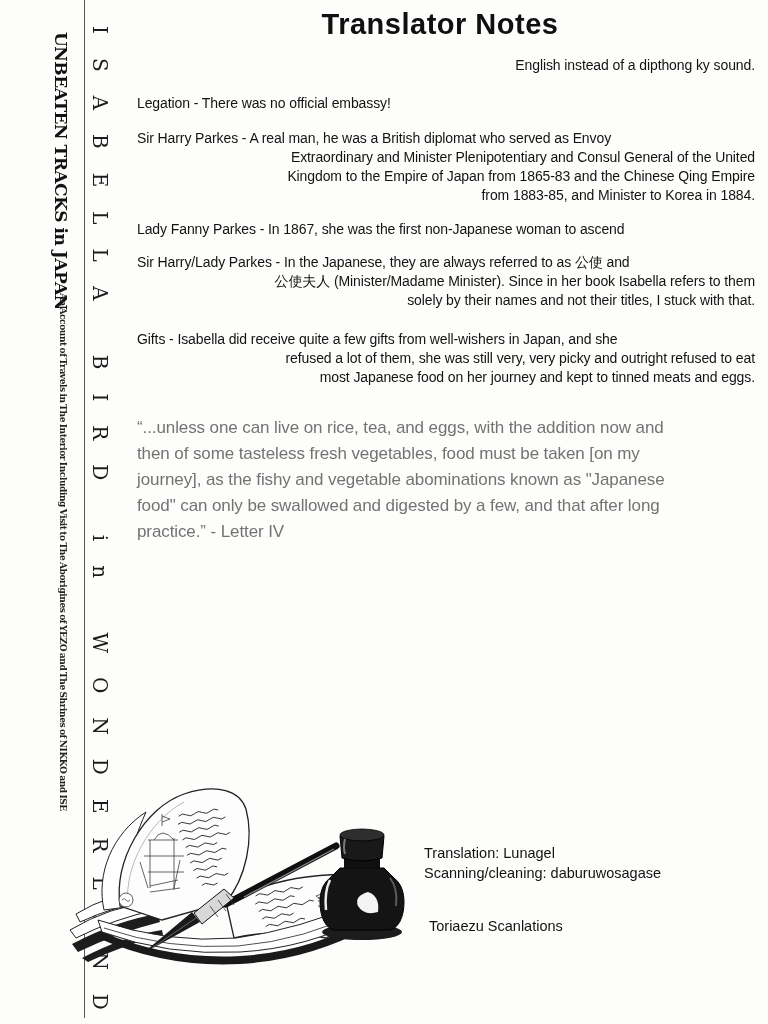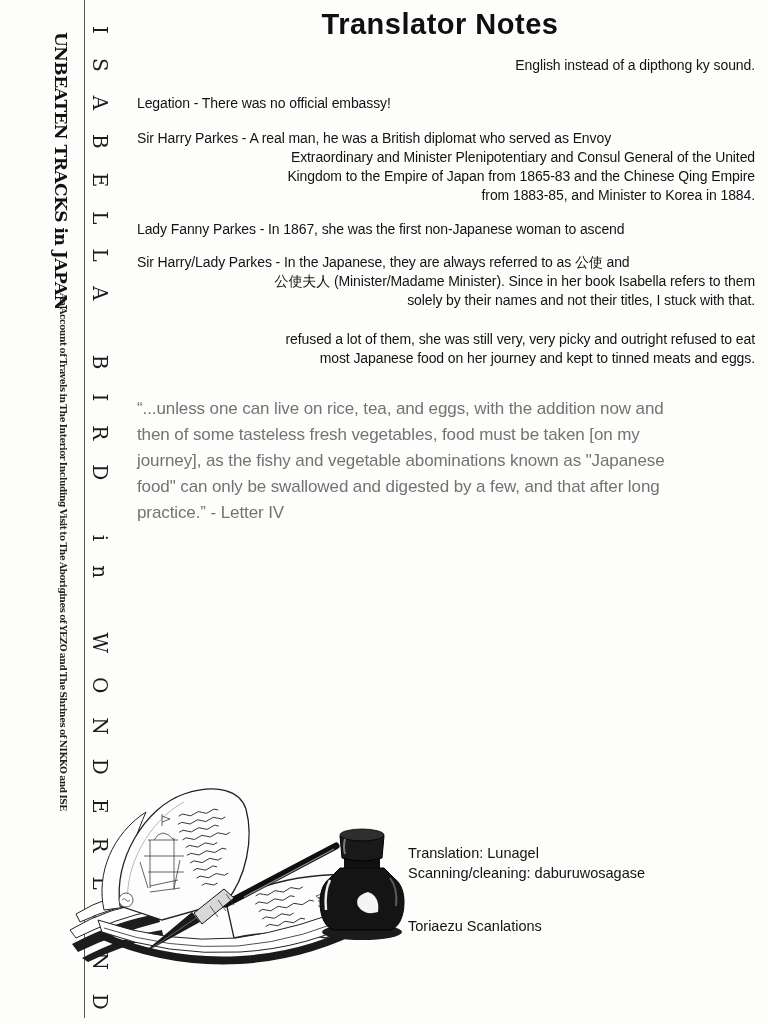--- a/index.html
+++ b/index.html
@@ -41,24 +41,24 @@
     position:absolute;left:137px;top:56px;width:618px;
     font-size:14px;line-height:19px;letter-spacing:-0.1px;color:#131313;
   }
   .para .ln.cont{padding-left:49px;text-align:right;}
   .quote{
     font-size:17px;line-height:26px;letter-spacing:-0.1px;margin-top:28px;color:#737373;
   }
 
   
   .credits{
-    position:absolute;left:408px;top:843px;
+    position:absolute;left:424px;top:843px;
     font-size:14.5px;line-height:20px;color:#131313;
   }
-  .credits .group{margin-top:33px;}
+  .credits .group{margin-top:33px;margin-left:5px;}
 
   
   .illustration{position:absolute;left:68px;top:782px;}
 </style>
 </head>
 <body>
 
 <div class="page">
 
   <div class="series-title vtext">UNBEATEN TRACKS in JAPAN</div>
@@ -83,20 +83,21 @@
     </div>
     <div class="para" style="margin-bottom:14px">
       <div class="ln">Lady Fanny Parkes - In 1867, she was the first non-Japanese woman to ascend</div>
     </div>
     <div class="para" style="margin-bottom:20px">
       <div class="ln">Sir Harry/Lady Parkes - In the Japanese, they are always referred to as 公使 and</div>
       <div class="ln cont">公使夫人 (Minister/Madame Minister). Since in her book Isabella refers to them</div>
       <div class="ln cont">solely by their names and not their titles, I stuck with that.</div>
     </div>
     <div class="para" style="margin-bottom:0">
+      <div class="ln">Gifts - Isabella did receive quite a few gifts from well-wishers in Japan, and she</div>
       <div class="ln cont">refused a lot of them, she was still very, very picky and outright refused to eat</div>
       <div class="ln cont">most Japanese food on her journey and kept to tinned meats and eggs.</div>
     </div>
     <div class="quote">
       <div class="qln">“...unless one can live on rice, tea, and eggs, with the addition now and</div>
       <div class="qln">then of some tasteless fresh vegetables, food must be taken [on my</div>
       <div class="qln">journey], as the fishy and vegetable abominations known as "Japanese</div>
       <div class="qln">food" can only be swallowed and digested by a few, and that after long</div>
       <div class="qln">practice.” - Letter IV</div>
     </div>

